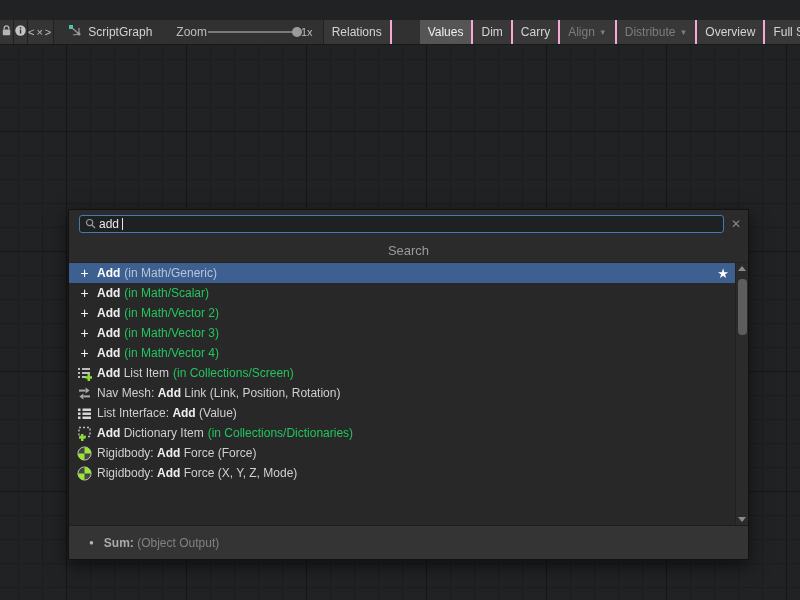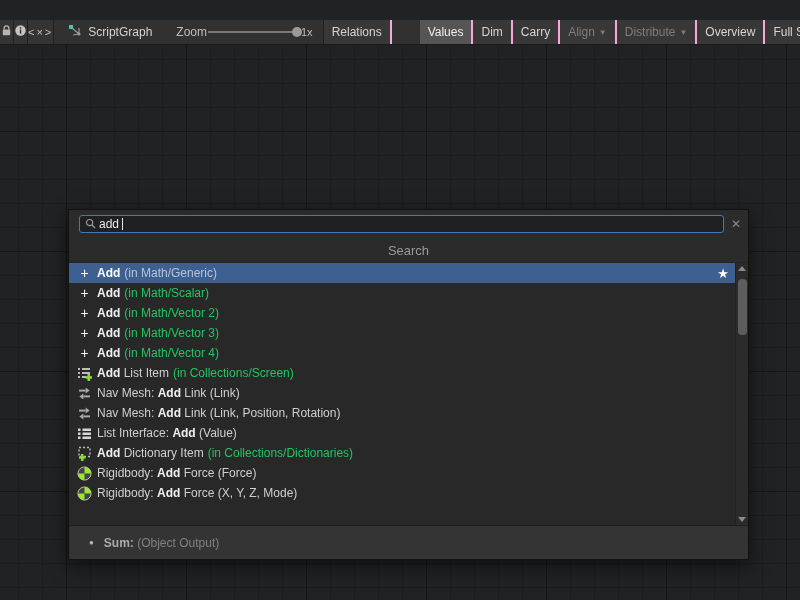--- a/index.html
+++ b/index.html
@@ -245,31 +245,20 @@
           </div>
           <div class="row">
             <span class="ric">
               <svg width="15" height="15" viewBox="0 0 15 15">
       <path d="M2 4.6 H8.6" stroke="#a8a8a8" stroke-width="2"></path>
       <polygon points="8.6,1.6 12.6,4.6 8.6,7.6" fill="#a8a8a8"></polygon>
       <path d="M13 10.4 H6.4" stroke="#a8a8a8" stroke-width="2"></path>
       <polygon points="6.4,7.4 2.4,10.4 6.4,13.4" fill="#a8a8a8"></polygon>
               </svg>
             </span>
-            <span><span>Nav Mesh: </span><span class="match">Add</span><span class="suffix"> Link (Link)</span></span>
-          </div>
-          <div class="row">
-            <span class="ric">
-              <svg width="15" height="15" viewBox="0 0 15 15">
-      <path d="M2 4.6 H8.6" stroke="#a8a8a8" stroke-width="2"></path>
-      <polygon points="8.6,1.6 12.6,4.6 8.6,7.6" fill="#a8a8a8"></polygon>
-      <path d="M13 10.4 H6.4" stroke="#a8a8a8" stroke-width="2"></path>
-      <polygon points="6.4,7.4 2.4,10.4 6.4,13.4" fill="#a8a8a8"></polygon>
-              </svg>
-            </span>
             <span><span>Nav Mesh: </span><span class="match">Add</span><span class="suffix"> Link (Link, Position, Rotation)</span></span>
           </div>
           <div class="row">
             <span class="ric">
               <svg width="15" height="15" viewBox="0 0 15 15">
       <g fill="#d6d6d6">
                   <rect x="1" y="2.5" width="2.5" height="2.5"></rect>
                   <rect x="5.5" y="2.5" width="8.5" height="2.5"></rect>
       <rect x="1" y="6.5" width="2.5" height="2.5"></rect>
                   <rect x="5.5" y="6.5" width="8.5" height="2.5"></rect>

